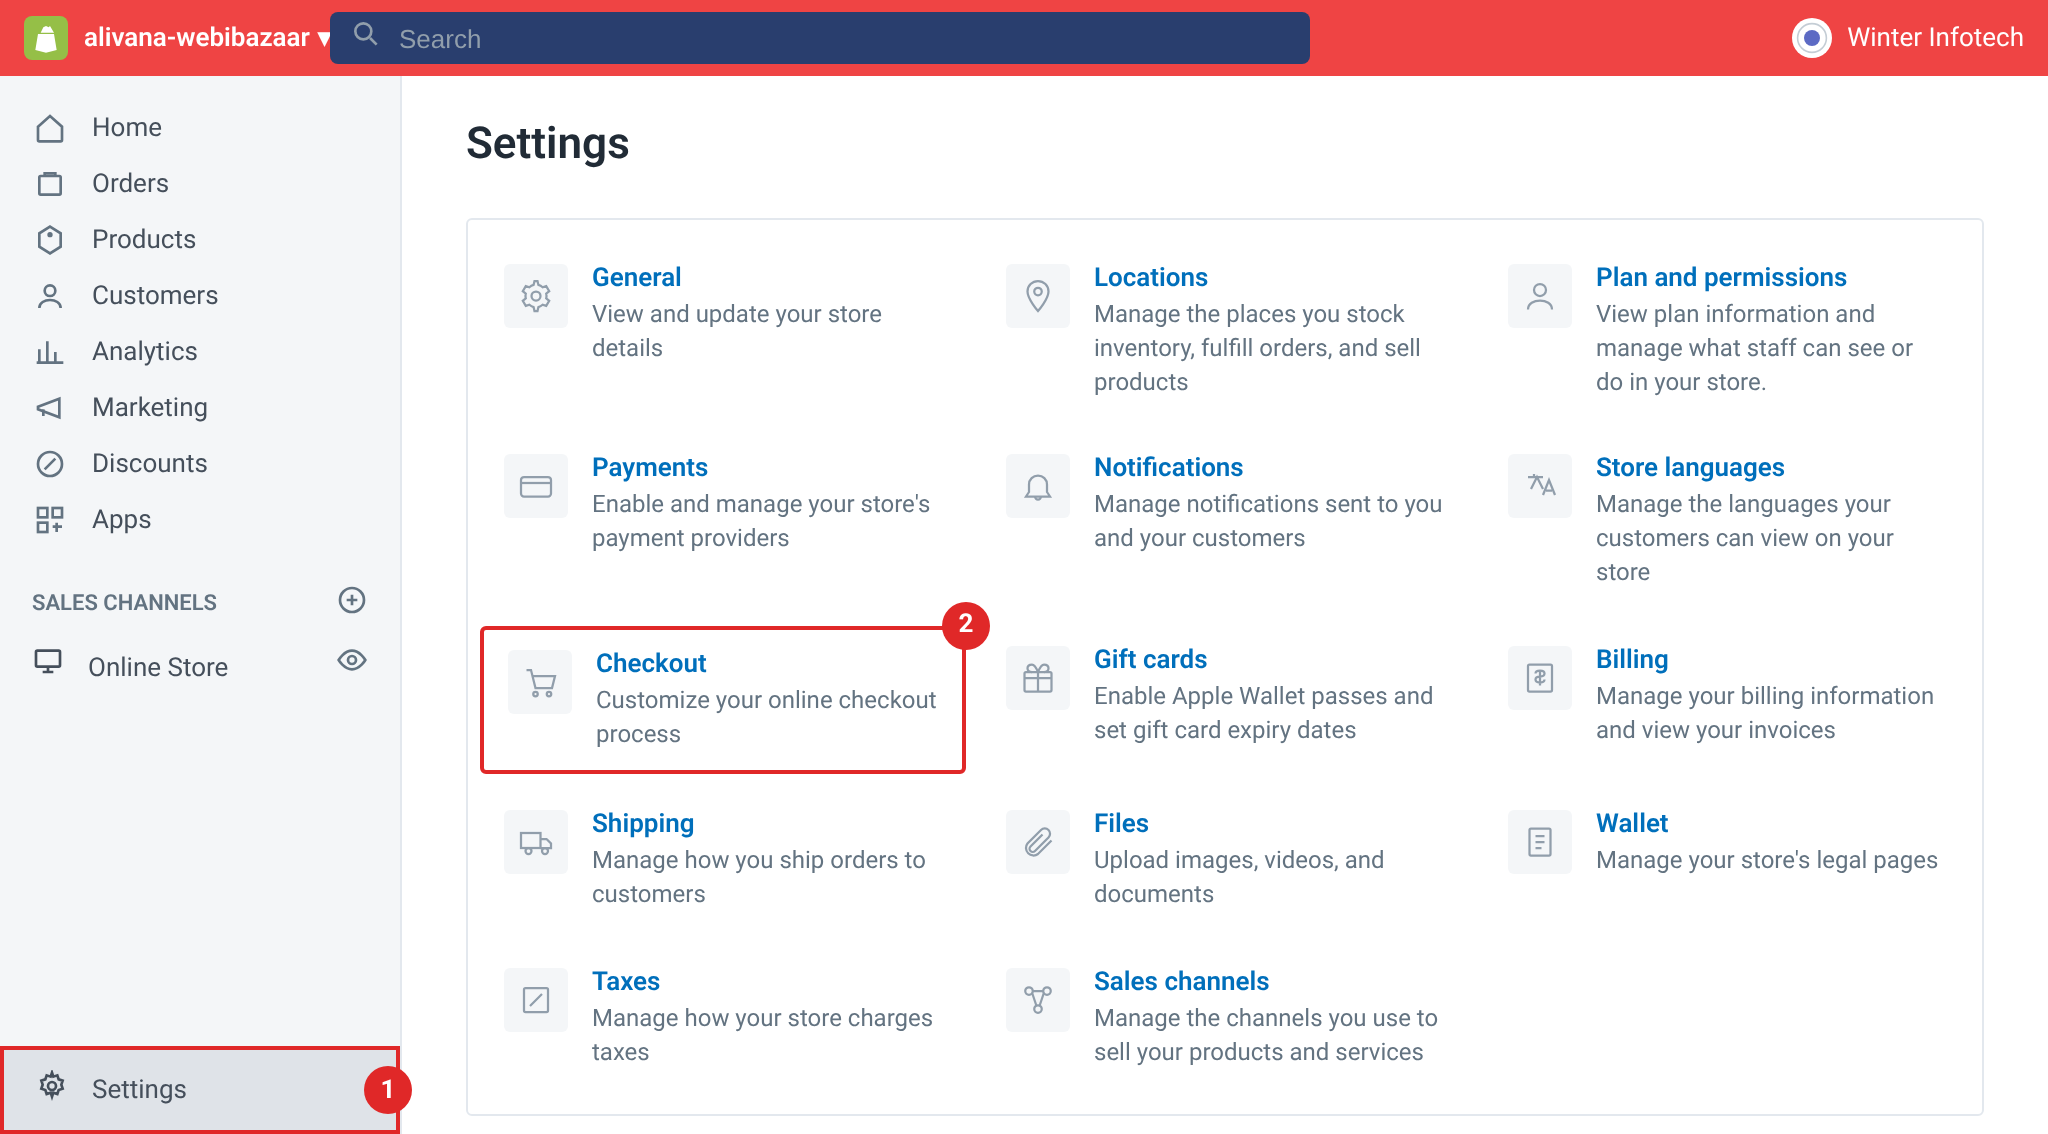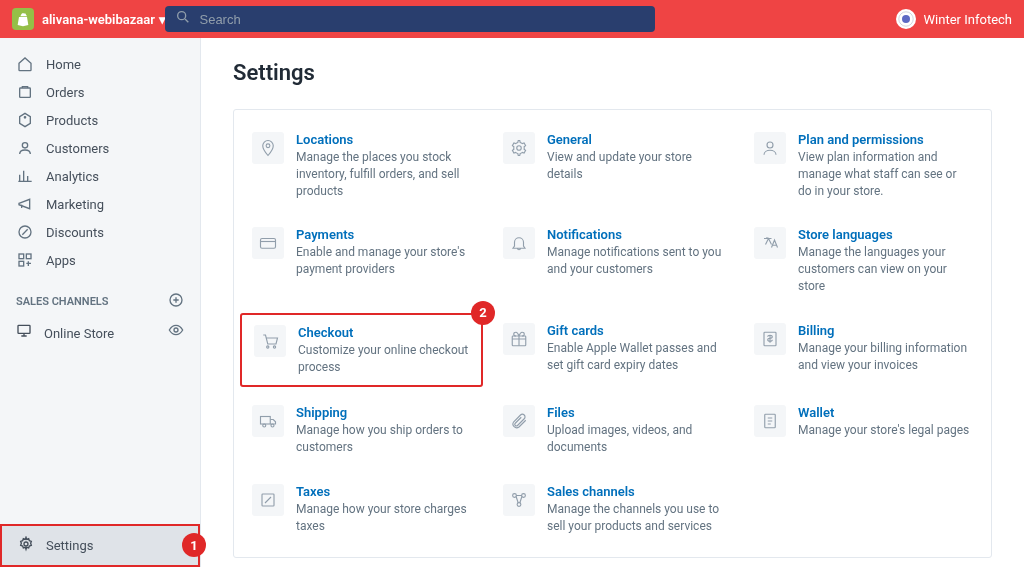--- a/index.html
+++ b/index.html
@@ -183,39 +183,39 @@
   </div>
 
   <div class="main">
     <h1 class="page-title">Settings</h1>
     <div class="settings-card">
       <div class="settings-grid">
 
         <div class="setting-tile">
           <div class="tile-icon">
               <svg viewBox="0 0 24 24" fill="none" stroke="currentColor" stroke-width="1.5">
+                <circle cx="12" cy="12" r="3"></circle>
+                <path d="M19 12a7 7 0 01-.2 1.6l2 1.6-2 3.4-2.4-.8a7 7 0 01-2.8 1.6L13 22h-2l-.6-2.6a7 7 0 01-2.8-1.6l-2.4.8-2-3.4 2-1.6A7 7 0 015 12a7 7 0 01.2-1.6l-2-1.6 2-3.4 2.4.8A7 7 0 0110.4 4.6L11 2h2l.6 2.6a7 7 0 012.8 1.6l2.4-.8 2 3.4-2 1.6c.1.5.2 1 .2 1.6z"></path>
+              </svg>
+            </div>
+          <div>
+              <div class="tile-title">General</div>
+              <div class="tile-desc">View and update your store details</div>
+            </div>
+        </div>
+        <div class="setting-tile">
+          <div class="tile-icon">
+              <svg viewBox="0 0 24 24" fill="none" stroke="currentColor" stroke-width="1.5">
                 <path d="M12 2a7 7 0 017 7c0 5-7 13-7 13S5 14 5 9a7 7 0 017-7z"></path>
                 <circle cx="12" cy="9" r="2.5"></circle>
               </svg>
             </div>
           <div>
               <div class="tile-title">Locations</div>
               <div class="tile-desc">Manage the places you stock inventory, fulfill orders, and sell products</div>
-            </div>
-        </div>
-        <div class="setting-tile">
-          <div class="tile-icon">
-              <svg viewBox="0 0 24 24" fill="none" stroke="currentColor" stroke-width="1.5">
-                <circle cx="12" cy="12" r="3"></circle>
-                <path d="M19 12a7 7 0 01-.2 1.6l2 1.6-2 3.4-2.4-.8a7 7 0 01-2.8 1.6L13 22h-2l-.6-2.6a7 7 0 01-2.8-1.6l-2.4.8-2-3.4 2-1.6A7 7 0 015 12a7 7 0 01.2-1.6l-2-1.6 2-3.4 2.4.8A7 7 0 0110.4 4.6L11 2h2l.6 2.6a7 7 0 012.8 1.6l2.4-.8 2 3.4-2 1.6c.1.5.2 1 .2 1.6z"></path>
-              </svg>
-            </div>
-          <div>
-              <div class="tile-title">General</div>
-              <div class="tile-desc">View and update your store details</div>
             </div>
         </div>
         <div class="setting-tile">
           <div class="tile-icon">
               <svg viewBox="0 0 24 24" fill="none" stroke="currentColor" stroke-width="1.5">
                 <circle cx="12" cy="8" r="4"></circle>
                 <path d="M4 21c0-4 4-6 8-6s8 2 8 6"></path>
               </svg>
             </div>
           <div>

